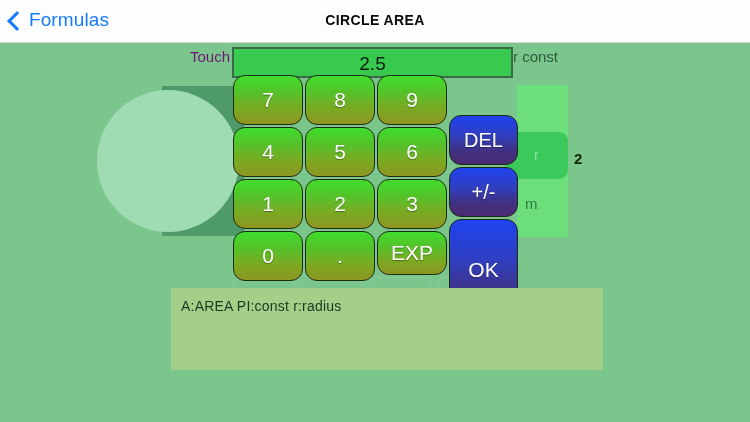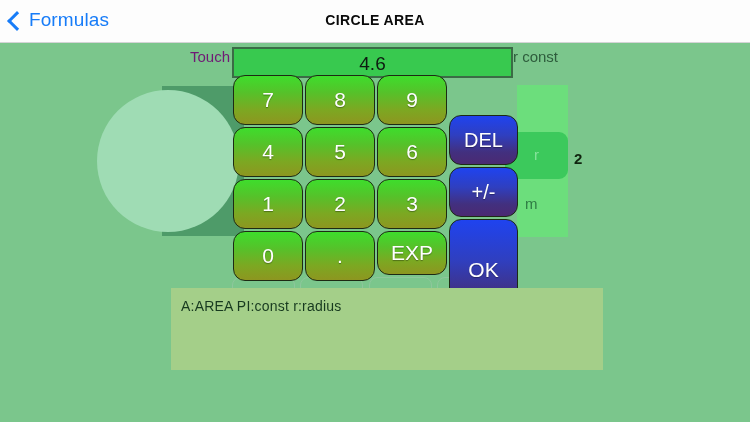--- a/index.html
+++ b/index.html
@@ -256,21 +256,21 @@
     <div class="exp-2">2</div>
 
     <div id="ghost-layer">
         <div class="ghost-field" style="left: 232px; top: 234px; width: 63px;"></div>
         <div class="ghost-field" style="left: 300px; top: 234px; width: 63px;"></div>
         <div class="ghost-field" style="left: 369px; top: 234px; width: 63px;"></div>
         <div class="ghost-field" style="left: 437px; top: 234px; width: 63px;"></div>
       </div>
 
     <div class="value-field">
-      <div class="value-text">4.6</div>
+      <div class="value-text">2.5</div>
     </div>
 
     <div class="keypad" id="keypad">
         <div class="key num" style="left: 2px; top: 0px; width: 70px; height: 50px;">7</div>
         <div class="key num" style="left: 74px; top: 0px; width: 70px; height: 50px;">8</div>
         <div class="key num" style="left: 146px; top: 0px; width: 70px; height: 50px;">9</div>
         <div class="key act" style="left: 218px; top: 0px; width: 69px; height: 50px;">DEL</div>
         <div class="key num" style="left: 2px; top: 52px; width: 70px; height: 50px;">4</div>
         <div class="key num" style="left: 74px; top: 52px; width: 70px; height: 50px;">5</div>
         <div class="key num" style="left: 146px; top: 52px; width: 70px; height: 50px;">6</div>

